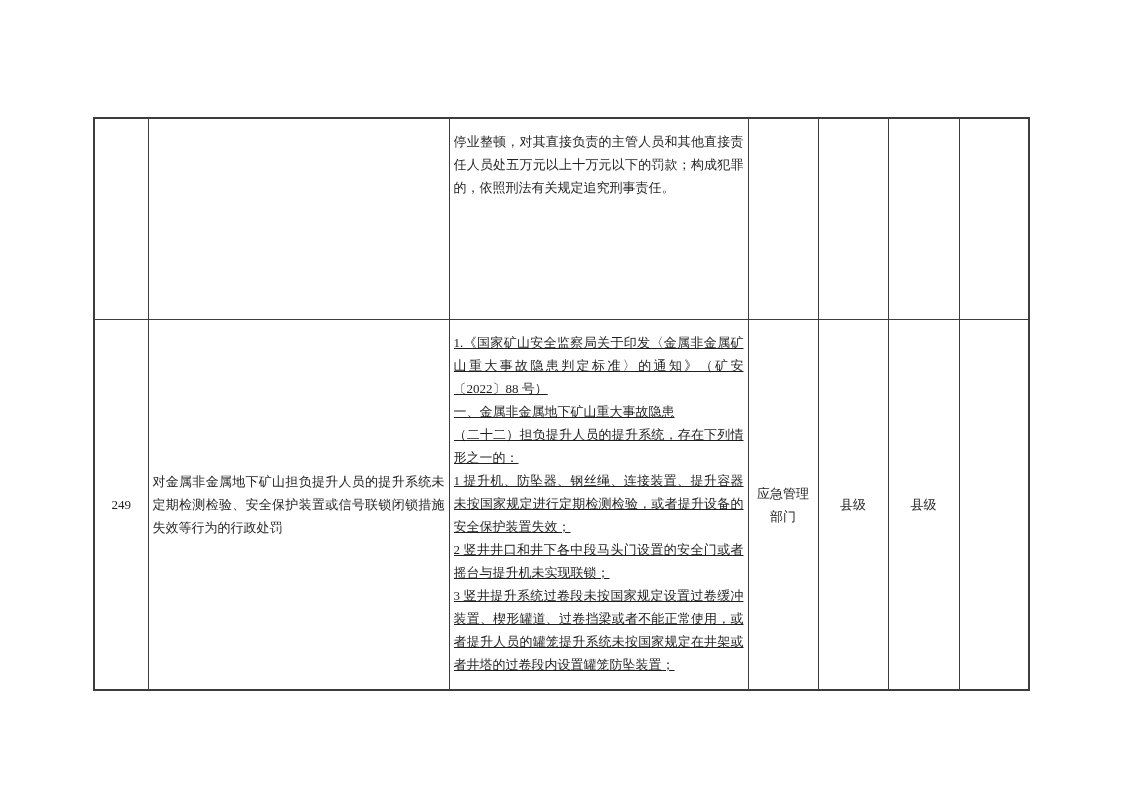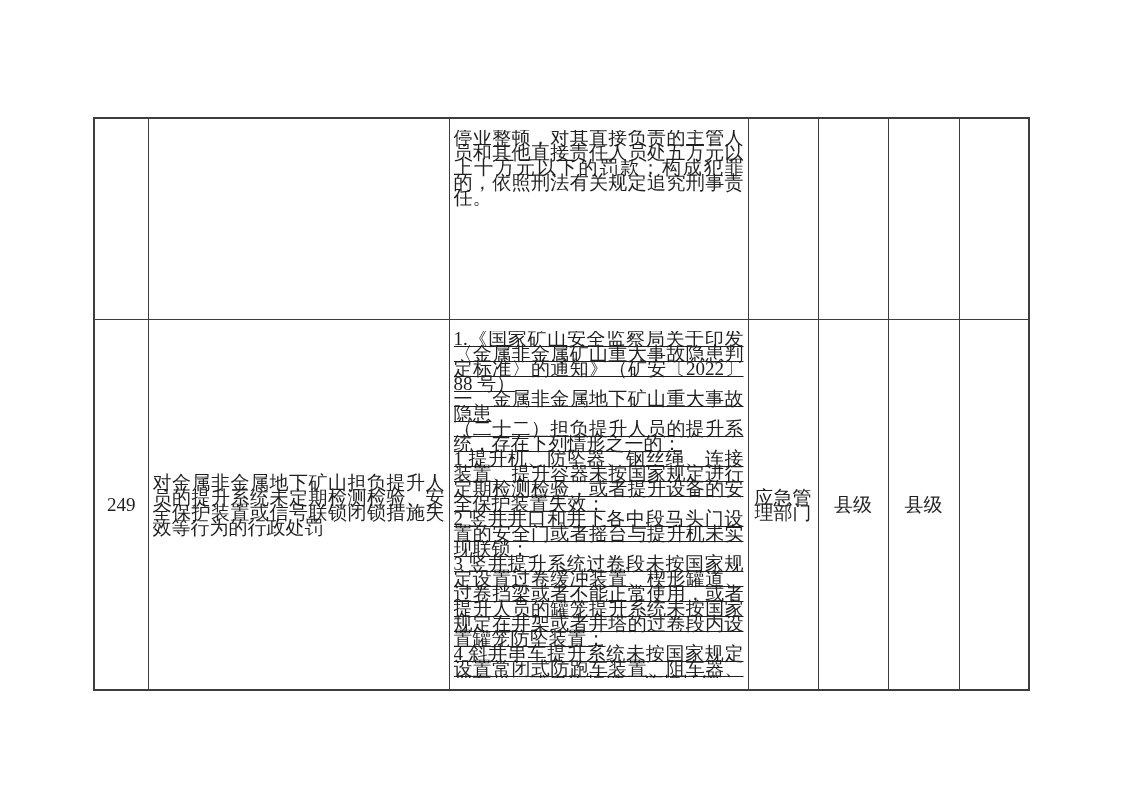--- a/index.html
+++ b/index.html
@@ -23,22 +23,22 @@
     position: absolute;
     left: 93px; top: 117px;
     width: 935px;
     border-collapse: collapse;
     table-layout: fixed;
     border: 2px solid #3d3d3d;
   }
   table.penalty td {
     border: 1px solid #3d3d3d;
     vertical-align: middle;
-    font-size: 19px;
-    line-height: 15px;
+    font-size: 13px;
+    line-height: 23px;
     padding: 11px 4px;
     box-sizing: border-box;
     overflow: hidden;
   }
   tr.row-top  { height: 185px; }
   tr.row-main { height: 354px; }
   td.cell-num, td.cell-lvl, td.cell-remark {
     text-align: center;
   }
   td.cell-dept {

